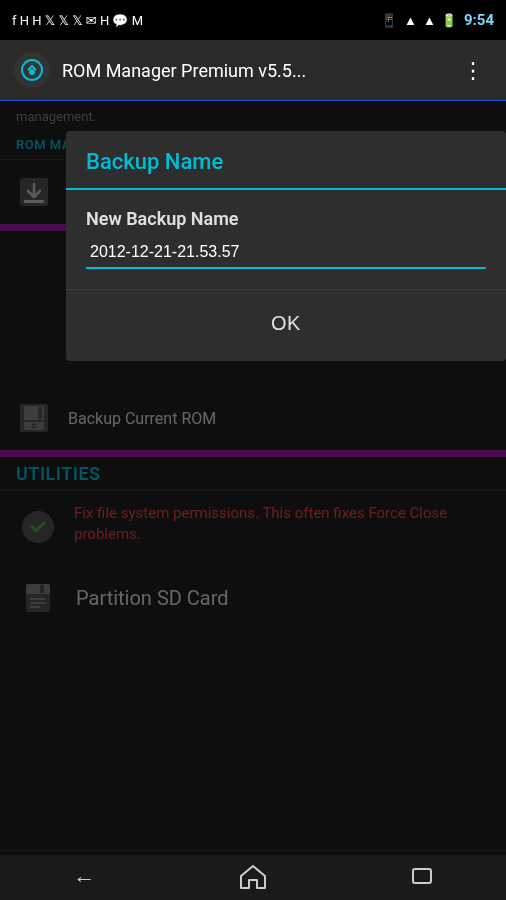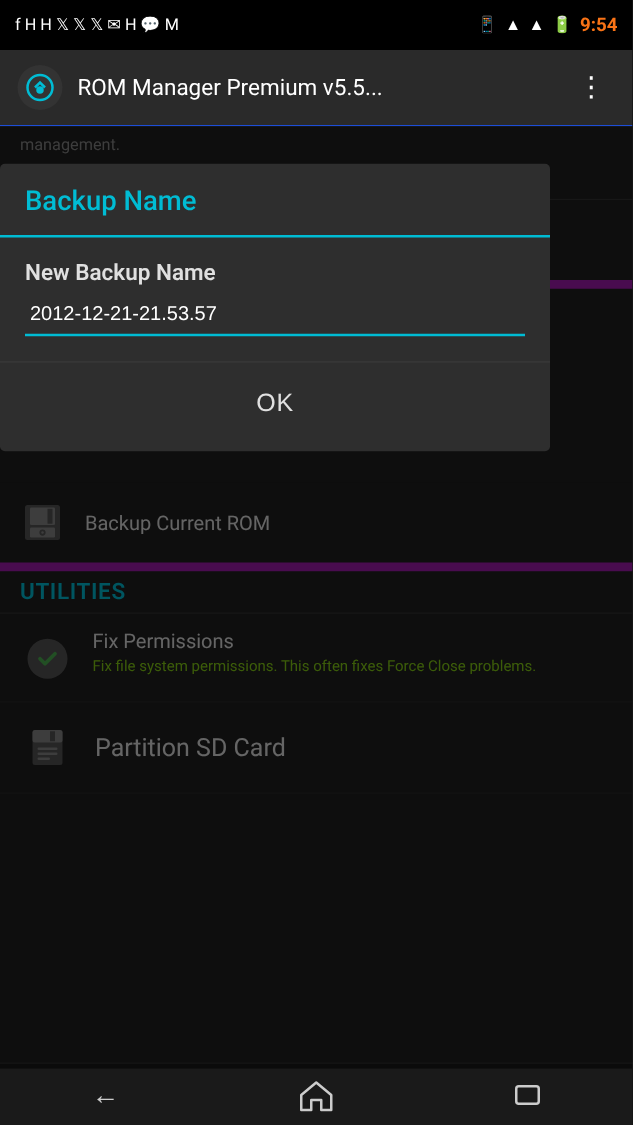--- a/index.html
+++ b/index.html
@@ -30,21 +30,21 @@
     .status-bar-right {
       display: flex;
       align-items: center;
       gap: 6px;
     }
     .status-icon {
       color: #fff;
       font-size: 13px;
     }
     .status-time {
-      color: #f97316;
+      color: #7dd3fc;
       font-size: 15px;
       font-weight: bold;
     }
 
     
     .app-bar {
       width: 100%;
       height: 61px;
       background: #2a2a2a;
       display: flex;
@@ -133,21 +133,21 @@
     
     .dialog-overlay {
       position: absolute;
       top: 0;
       left: 0;
       width: 100%;
       height: 100%;
       background: rgba(0,0,0,0.55);
       display: flex;
       align-items: flex-start;
-      justify-content: flex-start;
+      justify-content: flex-end;
       padding-top: 30px;
       z-index: 100;
     }
 
     .dialog {
       width: 440px;
       background: #2e2e2e;
       border-radius: 4px;
       overflow: hidden;
     }
@@ -275,22 +275,22 @@
     }
     .fix-permissions-texts {
       flex: 1;
     }
     .fix-permissions-title {
       color: #e0e0e0;
       font-size: 16px;
       margin-bottom: 3px;
     }
     .fix-permissions-sub {
-      color: #84cc16;
-      font-size: 12px;
+      color: #ef4444;
+      font-size: 15px;
       line-height: 1.4;
     }
 
     .partition-item {
       display: flex;
       align-items: center;
       padding: 14px 16px;
       border-bottom: 1px solid #2a2a2a;
     }
     .partition-icon {
@@ -389,21 +389,20 @@
     </div>
 
     <div class="fix-permissions-item">
       <div class="fix-permissions-icon">
         <svg width="40" height="40" viewBox="0 0 40 40">
           <circle cx="20" cy="20" r="16" fill="#555"></circle>
           <path d="M14 20 L18 24 L26 16" stroke="#4caf50" stroke-width="3" fill="none" stroke-linecap="round" stroke-linejoin="round"></path>
         </svg>
       </div>
       <div class="fix-permissions-texts">
-        <div class="fix-permissions-title">Fix Permissions</div>
         <div class="fix-permissions-sub">Fix file system permissions. This often fixes Force Close problems.</div>
       </div>
     </div>
 
     <div class="partition-item">
       <div class="partition-icon">
         <svg width="36" height="36" viewBox="0 0 36 36">
           <rect x="6" y="4" width="24" height="28" rx="2" fill="#555"></rect>
           <rect x="6" y="4" width="24" height="10" rx="2" fill="#888"></rect>
           <rect x="20" y="5" width="4" height="8" fill="#555"></rect>

